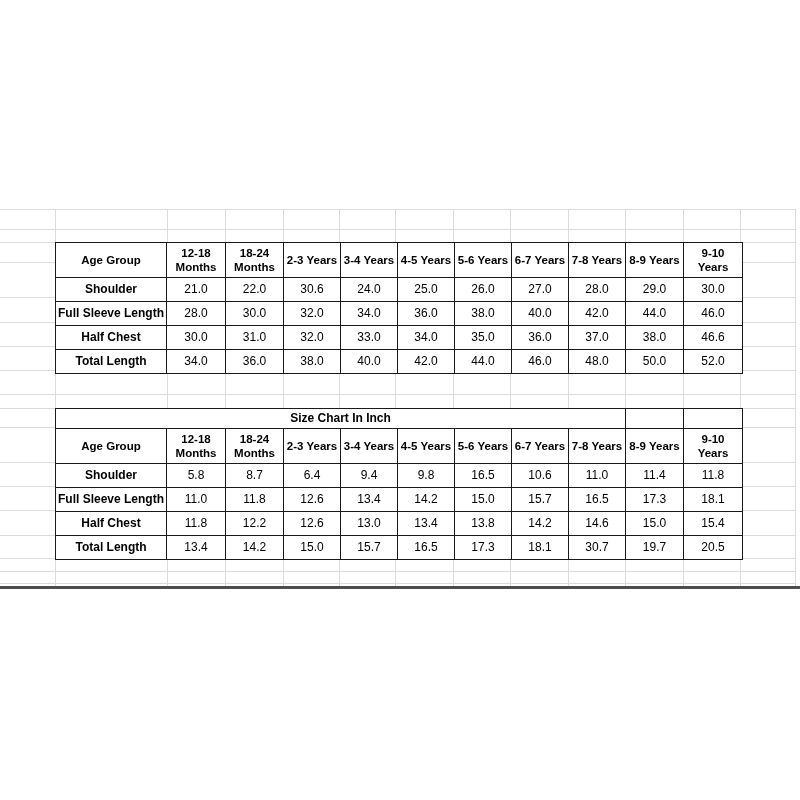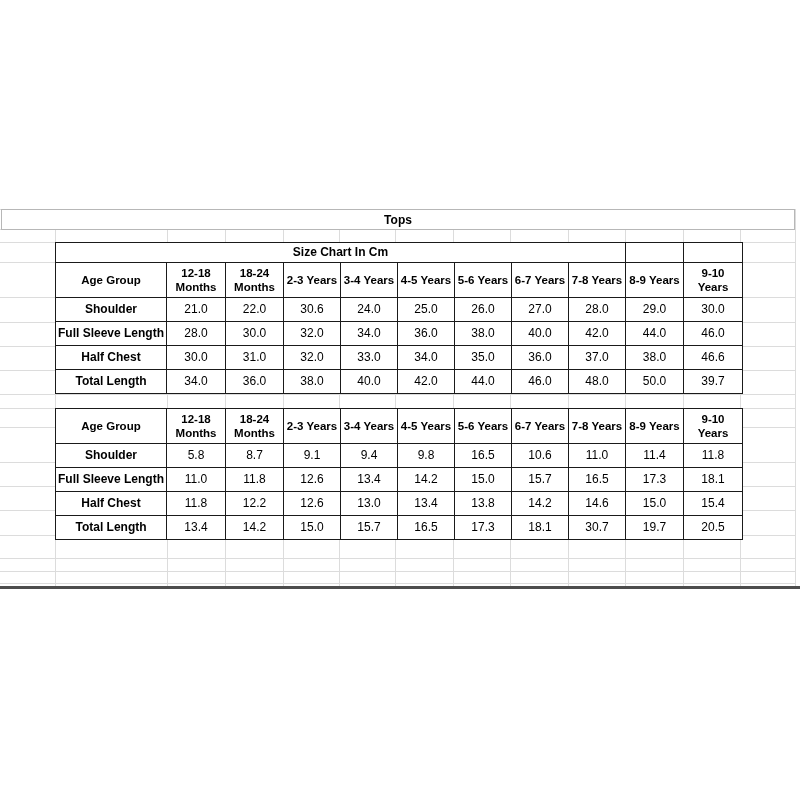--- a/index.html
+++ b/index.html
@@ -65,112 +65,22 @@
       <div class="gh" style="top: 408px; left: 0px; width: 795px;"></div>
       <div class="gh" style="top: 427px; left: 0px; width: 795px;"></div>
       <div class="gh" style="top: 462px; left: 0px; width: 795px;"></div>
       <div class="gh" style="top: 486px; left: 0px; width: 795px;"></div>
       <div class="gh" style="top: 510px; left: 0px; width: 795px;"></div>
       <div class="gh" style="top: 535px; left: 0px; width: 795px;"></div>
       <div class="gh" style="top: 558px; left: 0px; width: 795px;"></div>
       <div class="gh" style="top: 571px; left: 0px; width: 795px;"></div>
       <div class="gh" style="top: 583px; left: 0px; width: 795px;"></div>
     </div>
-  <div id="tops-row">
-    <span>Tops</span>
-  </div>
   <div id="tables-layer">
       <table class="sheet-table" style="top: 242px;">
-        <colgroup>
-          <col style="width: 111px;">
-          <col style="width: 59px;">
-          <col style="width: 58px;">
-          <col style="width: 57px;">
-          <col style="width: 57px;">
-          <col style="width: 57px;">
-          <col style="width: 57px;">
-          <col style="width: 57px;">
-          <col style="width: 57px;">
-          <col style="width: 58px;">
-          <col style="width: 59px;">
-        </colgroup>
-        <tbody>
-          <tr class="cap-row">
-            <td class="cap" colspan="9">Size Chart In Cm</td>
-            <td></td>
-            <td></td>
-          </tr>
-          <tr class="hdr-row">
-            <td class="lbl">Age Group</td>
-            <td>12-18 Months</td>
-            <td>18-24 Months</td>
-            <td>2-3 Years</td>
-            <td>3-4 Years</td>
-            <td>4-5 Years</td>
-            <td>5-6 Years</td>
-            <td>6-7 Years</td>
-            <td>7-8 Years</td>
-            <td>8-9 Years</td>
-            <td>9-10 Years</td>
-          </tr>
-          <tr class="data-row">
-            <td class="lbl">Shoulder</td>
-            <td>21.0</td>
-            <td>22.0</td>
-            <td>30.6</td>
-            <td>24.0</td>
-            <td>25.0</td>
-            <td>26.0</td>
-            <td>27.0</td>
-            <td>28.0</td>
-            <td>29.0</td>
-            <td>30.0</td>
-          </tr>
-          <tr class="data-row">
-            <td class="lbl">Full Sleeve Length</td>
-            <td>28.0</td>
-            <td>30.0</td>
-            <td>32.0</td>
-            <td>34.0</td>
-            <td>36.0</td>
-            <td>38.0</td>
-            <td>40.0</td>
-            <td>42.0</td>
-            <td>44.0</td>
-            <td>46.0</td>
-          </tr>
-          <tr class="data-row">
-            <td class="lbl">Half Chest</td>
-            <td>30.0</td>
-            <td>31.0</td>
-            <td>32.0</td>
-            <td>33.0</td>
-            <td>34.0</td>
-            <td>35.0</td>
-            <td>36.0</td>
-            <td>37.0</td>
-            <td>38.0</td>
-            <td>46.6</td>
-          </tr>
-          <tr class="data-row">
-            <td class="lbl">Total Length</td>
-            <td>34.0</td>
-            <td>36.0</td>
-            <td>38.0</td>
-            <td>40.0</td>
-            <td>42.0</td>
-            <td>44.0</td>
-            <td>46.0</td>
-            <td>48.0</td>
-            <td>50.0</td>
-            <td>39.7</td>
-          </tr>
-        </tbody>
-      </table>
-      <table class="sheet-table" style="top: 408px;">
         <colgroup>
           <col style="width: 111px;">
           <col style="width: 59px;">
           <col style="width: 58px;">
           <col style="width: 57px;">
           <col style="width: 57px;">
           <col style="width: 57px;">
           <col style="width: 57px;">
           <col style="width: 57px;">
           <col style="width: 57px;">
@@ -186,23 +96,110 @@
             <td>3-4 Years</td>
             <td>4-5 Years</td>
             <td>5-6 Years</td>
             <td>6-7 Years</td>
             <td>7-8 Years</td>
             <td>8-9 Years</td>
             <td>9-10 Years</td>
           </tr>
           <tr class="data-row">
             <td class="lbl">Shoulder</td>
+            <td>21.0</td>
+            <td>22.0</td>
+            <td>30.6</td>
+            <td>24.0</td>
+            <td>25.0</td>
+            <td>26.0</td>
+            <td>27.0</td>
+            <td>28.0</td>
+            <td>29.0</td>
+            <td>30.0</td>
+          </tr>
+          <tr class="data-row">
+            <td class="lbl">Full Sleeve Length</td>
+            <td>28.0</td>
+            <td>30.0</td>
+            <td>32.0</td>
+            <td>34.0</td>
+            <td>36.0</td>
+            <td>38.0</td>
+            <td>40.0</td>
+            <td>42.0</td>
+            <td>44.0</td>
+            <td>46.0</td>
+          </tr>
+          <tr class="data-row">
+            <td class="lbl">Half Chest</td>
+            <td>30.0</td>
+            <td>31.0</td>
+            <td>32.0</td>
+            <td>33.0</td>
+            <td>34.0</td>
+            <td>35.0</td>
+            <td>36.0</td>
+            <td>37.0</td>
+            <td>38.0</td>
+            <td>46.6</td>
+          </tr>
+          <tr class="data-row">
+            <td class="lbl">Total Length</td>
+            <td>34.0</td>
+            <td>36.0</td>
+            <td>38.0</td>
+            <td>40.0</td>
+            <td>42.0</td>
+            <td>44.0</td>
+            <td>46.0</td>
+            <td>48.0</td>
+            <td>50.0</td>
+            <td>52.0</td>
+          </tr>
+        </tbody>
+      </table>
+      <table class="sheet-table" style="top: 408px;">
+        <colgroup>
+          <col style="width: 111px;">
+          <col style="width: 59px;">
+          <col style="width: 58px;">
+          <col style="width: 57px;">
+          <col style="width: 57px;">
+          <col style="width: 57px;">
+          <col style="width: 57px;">
+          <col style="width: 57px;">
+          <col style="width: 57px;">
+          <col style="width: 58px;">
+          <col style="width: 59px;">
+        </colgroup>
+        <tbody>
+          <tr class="cap-row">
+            <td class="cap" colspan="9">Size Chart In Inch</td>
+            <td></td>
+            <td></td>
+          </tr>
+          <tr class="hdr-row">
+            <td class="lbl">Age Group</td>
+            <td>12-18 Months</td>
+            <td>18-24 Months</td>
+            <td>2-3 Years</td>
+            <td>3-4 Years</td>
+            <td>4-5 Years</td>
+            <td>5-6 Years</td>
+            <td>6-7 Years</td>
+            <td>7-8 Years</td>
+            <td>8-9 Years</td>
+            <td>9-10 Years</td>
+          </tr>
+          <tr class="data-row">
+            <td class="lbl">Shoulder</td>
             <td>5.8</td>
             <td>8.7</td>
-            <td>9.1</td>
+            <td>6.4</td>
             <td>9.4</td>
             <td>9.8</td>
             <td>16.5</td>
             <td>10.6</td>
             <td>11.0</td>
             <td>11.4</td>
             <td>11.8</td>
           </tr>
           <tr class="data-row">
             <td class="lbl">Full Sleeve Length</td>

